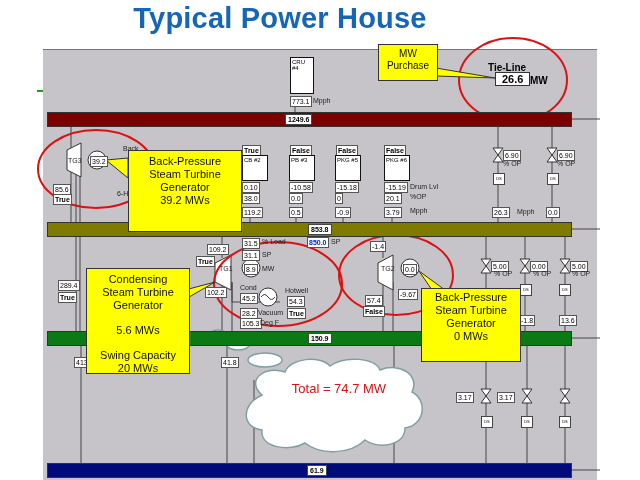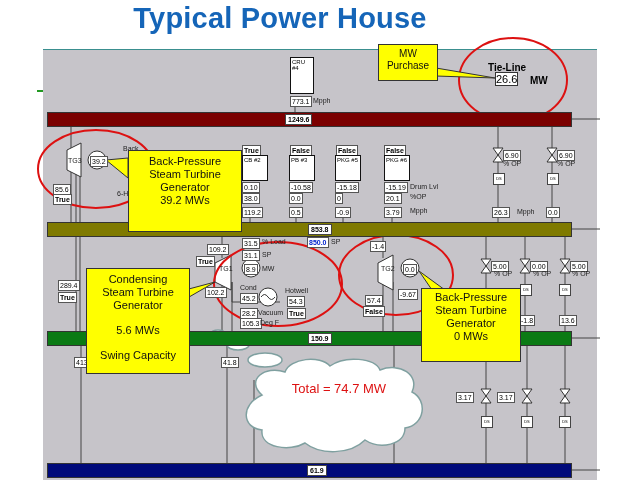--- a/index.html
+++ b/index.html
@@ -13,21 +13,21 @@
   .bus.steam-lp{left:47px;top:331px;width:523px;background:#0b7a14;}
   .bus.condensate{left:47px;top:463px;width:523px;background:#000a7a;}
   .val{position:absolute;background:#fff;border:1px solid #555;font-family:"Liberation Sans",sans-serif;font-size:7px;line-height:9px;padding:0 1px;color:#000;white-space:nowrap;}
   .val.b{font-weight:bold;}
   .val.blue{color:#0022cc;font-weight:bold;}
   .lbl{position:absolute;font-size:7px;color:#222;white-space:nowrap;}
   .bus-val{position:absolute;background:#fff;border:1px solid #444;font-size:7px;font-weight:bold;padding:0 2px;line-height:9px;}
   .callout{position:absolute;background:#ffff00;border:1px solid #333;color:#111;text-align:center;font-size:11px;line-height:13px;}
   .tank{position:absolute;background:#fff;border:1px solid #111;font-size:6px;padding:1px;}
   .tie-title{position:absolute;left:488px;top:62px;font-weight:bold;font-size:10px;}
-  .tie-val{position:absolute;left:495px;top:72px;font-weight:normal;font-size:11px;background:#fff;border:1px solid #333;padding:0 0;}
+  .tie-val{position:absolute;left:495px;top:72px;font-weight:bold;font-size:11px;background:#fff;border:1px solid #333;padding:0 6px;}
   .tie-unit{position:absolute;left:530px;top:75px;font-weight:bold;font-size:10px;}
   .cloud-text{position:absolute;left:268px;top:380px;width:142px;text-align:center;color:#dd1111;font-size:13px;line-height:17px;}
   .ds{position:absolute;width:10px;height:10px;background:#fff;border:1px solid #444;font-size:4px;text-align:center;line-height:10px;}
   svg.overlay{position:absolute;left:0;top:0;pointer-events:none;}
 </style>
 </head>
 <body>
 
 <div class="title">Typical Power House</div>
 <div class="green-dash"></div>
@@ -255,20 +255,21 @@
   <div>Steam Turbine</div>
   <div>Generator</div>
   <div style="">39.2 MWs</div>
 </div>
 <div class="callout" style="left:86px;top:268px;width:102px;height:100px;padding-top:4px;">
   <div>Condensing</div>
   <div>Steam Turbine</div>
   <div>Generator</div>
   <div style="margin-top:12px;">5.6 MWs</div>
   <div style="margin-top:12px;">Swing Capacity</div>
+  <div>20 MWs</div>
 </div>
 <div class="callout" style="left:421px;top:288px;width:98px;height:70px;padding-top:2px;">
   <div>Back-Pressure</div>
   <div>Steam Turbine</div>
   <div>Generator</div>
   <div style="margin-top:0;">0 MWs</div>
 </div>
 
 <div class="cloud-text">
   <div>Total = 74.7 MW</div>

